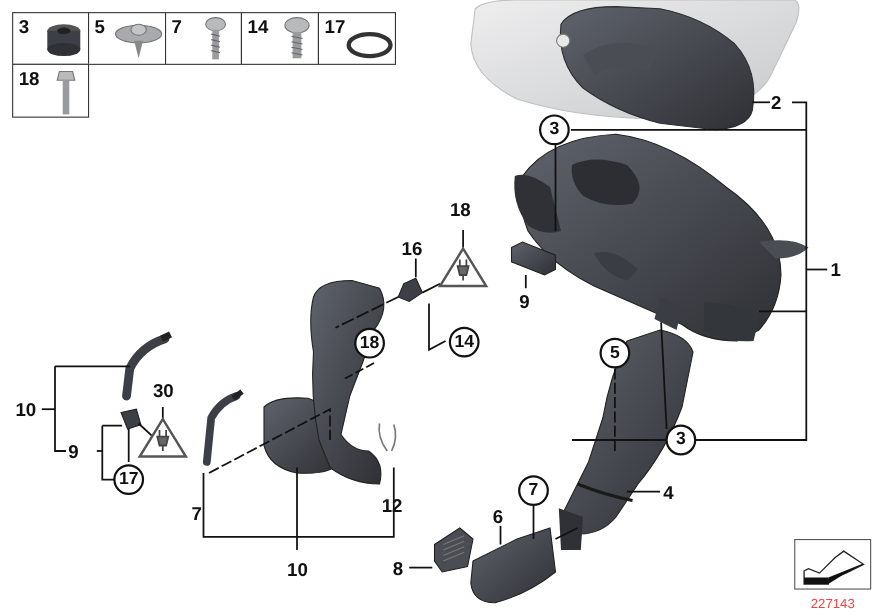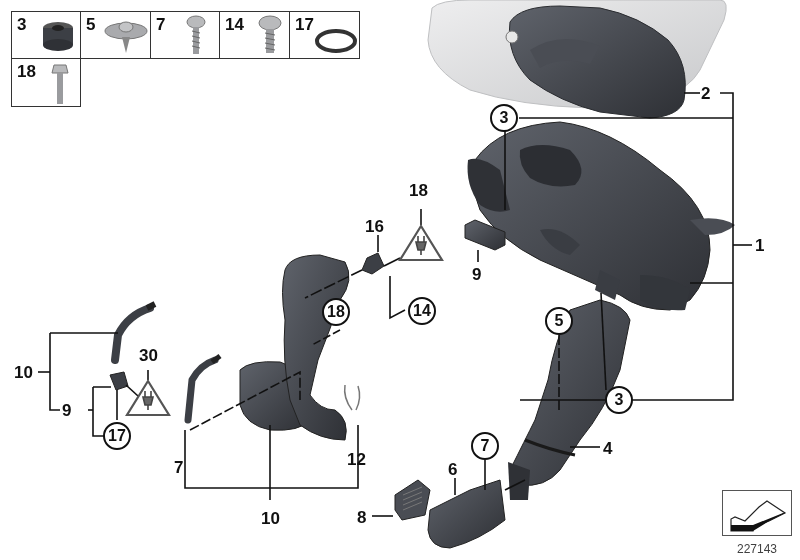--- a/index.html
+++ b/index.html
@@ -4,21 +4,21 @@
 <style>
   html, body { margin:0; padding:0; background:#ffffff; }
   body { width:800px; height:560px; position:relative; overflow:hidden; font-family:"Liberation Sans", sans-serif; }
   #diagram { position:absolute; left:0; top:0; width:800px; height:560px; }
   .lbl { position:absolute; font-family:"Liberation Sans", sans-serif; font-weight:bold; font-size:17px; color:#111; line-height:1; white-space:nowrap; }
   .circ { position:absolute; width:28px; height:28px; border:2px solid #111; border-radius:50%; background:#fff; box-sizing:border-box; display:flex; align-items:center; justify-content:center; font-weight:bold; font-size:16px; color:#111; font-family:"Liberation Sans", sans-serif; }
   .tbl { position:absolute; left:11px; top:11px; }
   .cell { position:absolute; border:1px solid #333; box-sizing:border-box; background:#fff; }
   .cell .num { position:absolute; left:5px; top:3px; font-weight:bold; font-size:17px; color:#111; }
   .cell svg { position:absolute; }
-  .imgid { position:absolute; left:737px; top:542px; font-size:12px; color:#404040; }
+  .imgid { position:absolute; left:737px; top:542px; font-size:12px; color:#ef4444; }
   .navbox { position:absolute; left:722px; top:490px; width:70px; height:46px; border:1px solid #555; box-sizing:border-box; background:#fff; cursor:pointer; }
 </style>
 </head>
 <body>
 
 <div id="diagram">
 
   <svg width="800" height="560" style="position:absolute;left:0;top:0">
     <defs>
       <linearGradient id="gDark" x1="0" y1="0" x2="1" y2="1">

